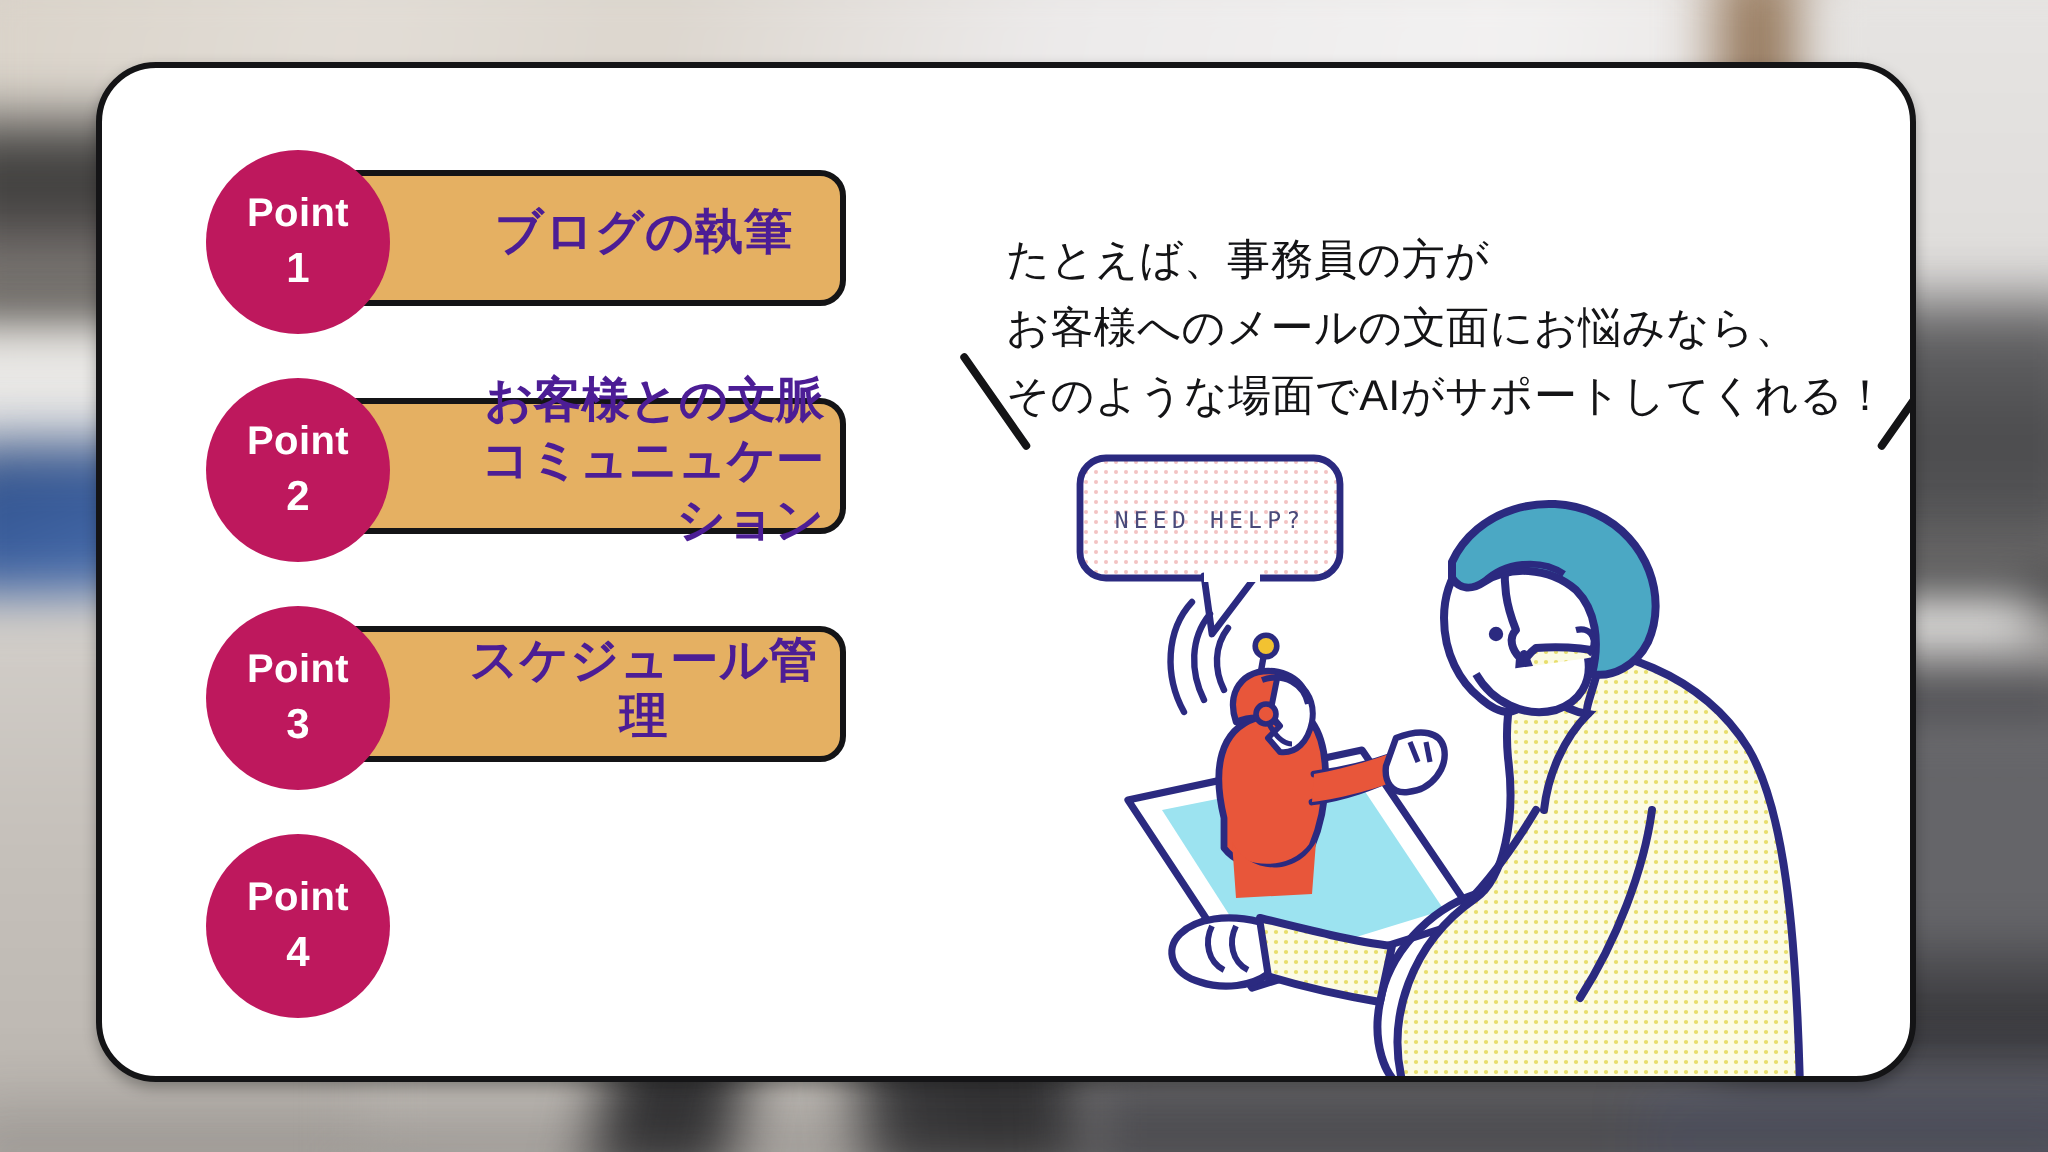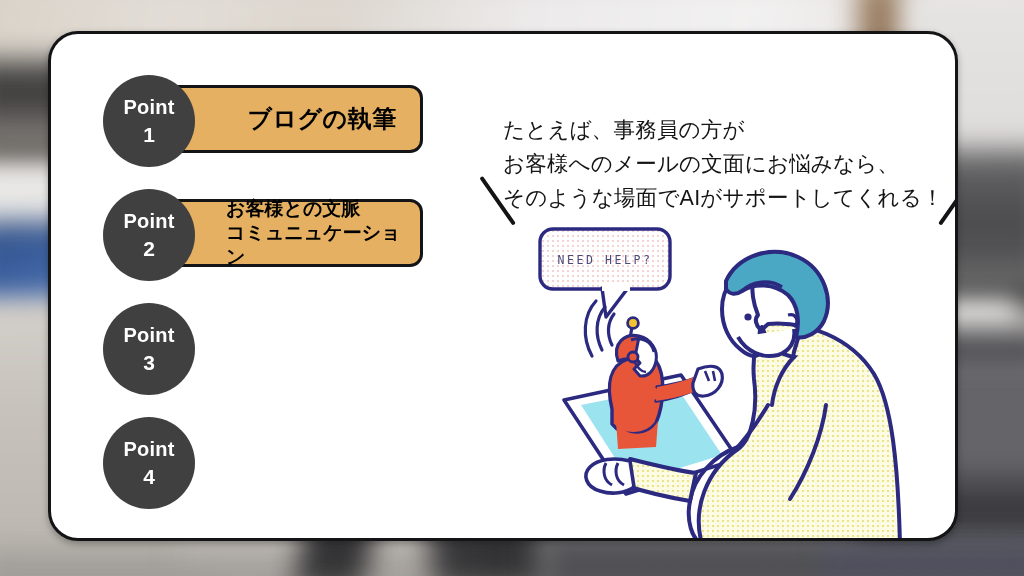--- a/index.html
+++ b/index.html
@@ -159,46 +159,47 @@
     border: 3px solid #141416;
     border-radius: 13px;
     box-sizing: border-box;
     display: flex;
     align-items: center;
     justify-content: center;
     padding-left: 68px;
     padding-right: 8px;
   }
   .pill-label {
-    color: #000000;
+    color: #4c1d95;
     font-weight: bold;
     font-size: 24px;
     line-height: 1.18;
     text-align: center;
     letter-spacing: 0.5px;
     white-space: pre-line;
+    font-family: Liberation Mono, monospace;
   }
   .pill-label.two-line {
-    font-size: 19px;
-    text-align: left;
+    font-size: 24px;
+    text-align: right;
     line-height: 1.25;
     letter-spacing: 0px;
   }
   .point-pill.left-align {
     padding-left: 62px;
     justify-content: flex-start;
   }
   .point-badge {
     position: absolute;
     left: 0;
     top: 0;
     width: 92px;
     height: 92px;
     border-radius: 50%;
-    background: #404040;
+    background: #be185d;
     color: #ffffff;
     display: flex;
     flex-direction: column;
     align-items: center;
     justify-content: center;
     z-index: 3;
   }
   .badge-word {
     font-size: 20px;
     font-weight: bold;
@@ -302,20 +303,23 @@
         <span class="pill-label two-line">お客様との文脈
 コミュニュケーション</span>
       </div>
       <div class="point-badge">
         <span class="badge-word">Point</span>
         <span class="badge-num">2</span>
       </div>
     </div>
 
     <div class="point-row">
+      <div class="point-pill">
+        <span class="pill-label">スケジュール管理</span>
+      </div>
       <div class="point-badge">
         <span class="badge-word">Point</span>
         <span class="badge-num">3</span>
       </div>
     </div>
 
     <div class="point-row">
       <div class="point-badge">
         <span class="badge-word">Point</span>
         <span class="badge-num">4</span>

